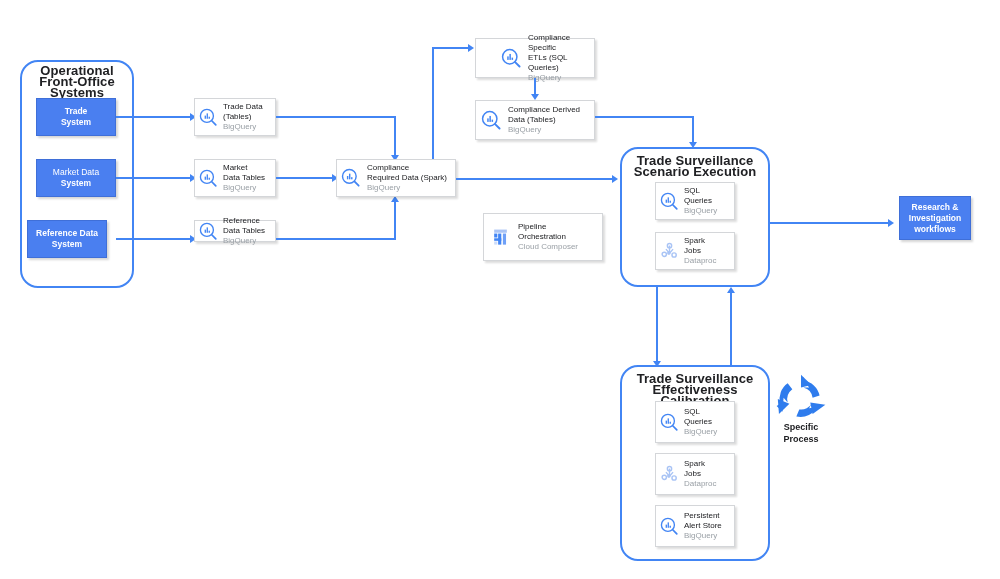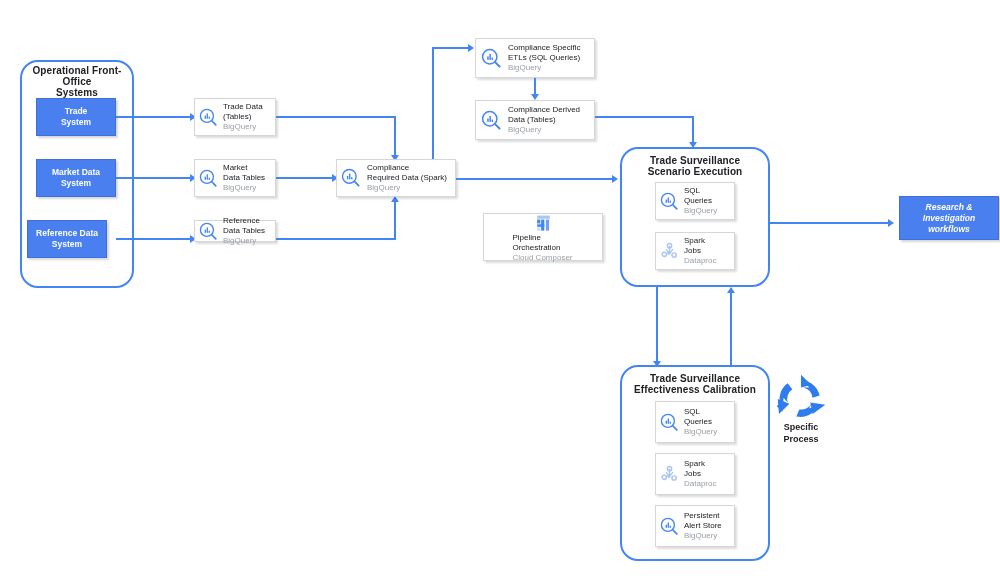--- a/index.html
+++ b/index.html
@@ -2,21 +2,21 @@
 <html><head>
 <meta charset="utf-8">
 <title>Trade Surveillance Architecture</title>
 <style>
   html,body{margin:0;padding:0;background:#ffffff;}
   body{font-family:"Liberation Sans",sans-serif;-webkit-font-smoothing:antialiased;}
   #canvas{position:relative;width:1000px;height:579px;background:#fff;overflow:hidden;}
 
   
   .group{position:absolute;border:2px solid #4285f4;border-radius:18px;background:transparent;box-sizing:border-box;}
-  .group-title{position:absolute;left:0;right:0;text-align:center;font-size:10px;font-weight:bold;color:#202124;line-height:11px;letter-spacing:.1px;}
+  .group-title{position:absolute;left:0;right:0;text-align:center;font-size:13px;font-weight:bold;color:#202124;line-height:11px;letter-spacing:.1px;}
 
   
   .bluebox{position:absolute;background:#4a7ff0;border:1px solid #3f6fd8;box-sizing:border-box;
            display:flex;align-items:center;justify-content:center;text-align:center;
            color:#ffffff;font-size:8.5px;font-weight:bold;line-height:11px;
            box-shadow:2px 2px 2px rgba(0,0,0,.16);}
   .bluebox span{display:block;padding:0 3px;}
 
   
   .card{position:absolute;background:#ffffff;border:1px solid #d4d6d9;box-sizing:border-box;
@@ -52,21 +52,21 @@
 
   <div class="bluebox" style="left:36px;top:98px;width:80px;height:38px;">
     <span>
       <b style="font-weight:bold;display:block;">Trade</b>
       <b style="font-weight:bold;display:block;">System</b>
     </span>
   </div>
 
   <div class="bluebox" style="left:36px;top:159px;width:80px;height:38px;">
     <span>
-      <b style="font-weight:bold;display:block;">Market Data</b>
+      <b style="font-weight:normal;display:block;">Market Data</b>
       <b style="font-weight:bold;display:block;">System</b>
     </span>
   </div>
 
   <div class="bluebox" style="left:27px;top:220px;width:80px;height:38px;">
     <span>
       <b style="font-weight:bold;display:block;">Reference Data</b>
       <b style="font-weight:bold;display:block;">System</b>
     </span>
   </div>
@@ -156,21 +156,21 @@
       <div class="t1">Compliance</div>
       <div class="t1">Required Data (Spark)</div>
       <div class="t2">BigQuery</div>
     </div>
   </div>
 
   <div class="ln lnv" style="left:432px;top:47px;height:112px;"></div>
   <div class="ln lnh" style="left:432px;top:47px;width:38px;"></div>
   <div class="arw arw-r" style="left:468px;top:44px;"></div>
 
-  <div class="card" style="left:475px;top:38px;width:120px;height:40px;">
+  <div class="card" style="left:475px;top:38px;width:120px;height:40px;padding-left:20px;">
     <div class="ico" style="width:30px;">
       <svg width="21" height="21" viewBox="0 0 24 24" aria-hidden="true">
         <circle cx="10" cy="10" r="8.2" fill="none" stroke="#4285f4" stroke-width="1.7"></circle>
         <rect x="7.1" y="9.6" width="1.7" height="4.0" fill="#4285f4"></rect>
         <rect x="9.6" y="6.8" width="1.7" height="6.8" fill="#4285f4"></rect>
         <rect x="12.1" y="11.0" width="1.7" height="2.6" fill="#4285f4"></rect>
         <path d="M16.1 16.1 L21.2 21.2" stroke="#4285f4" stroke-width="2.2" stroke-linecap="round" fill="none"></path>
       </svg>
     </div>
     <div class="txt">
@@ -200,21 +200,21 @@
     </div>
   </div>
 
   <div class="ln lnh" style="left:595px;top:116px;width:98px;"></div>
   <div class="ln lnv" style="left:692px;top:116px;height:28px;"></div>
   <div class="arw arw-d" style="left:688.6px;top:142px;"></div>
 
   <div class="ln lnh" style="left:456px;top:178px;width:158px;"></div>
   <div class="arw arw-r" style="left:612px;top:175px;"></div>
 
-  <div class="card" style="left:483px;top:213px;width:120px;height:48px;flex-direction:column;">
+  <div class="card" style="left:483px;top:213px;width:120px;height:48px;">
     <div class="ico" style="width:32px;">
       <svg width="19" height="19" viewBox="0 0 24 24" aria-hidden="true">
         <rect x="4" y="2" width="16" height="4" fill="#aac4f5"></rect>
         <rect x="4" y="7" width="4" height="5" fill="#4285f4"></rect>
         <rect x="9" y="7" width="4" height="14" fill="#4285f4"></rect>
         <rect x="15" y="7" width="4" height="14" fill="#6fa0f7"></rect>
         <rect x="4" y="13" width="9" height="3.2" fill="#4285f4"></rect>
         <rect x="4" y="17" width="4" height="4" fill="#cbdcfb"></rect>
       </svg>
     </div>
@@ -264,21 +264,21 @@
     <div class="txt">
       <div class="t1">Spark</div>
       <div class="t1">Jobs</div>
       <div class="t2">Dataproc</div>
     </div>
   </div>
 
   <div class="ln lnh" style="left:770px;top:222px;width:120px;"></div>
   <div class="arw arw-r" style="left:888px;top:219px;"></div>
 
-  <div class="bluebox" style="left:899px;top:196px;width:100px;height:44px;font-style:italic;">
+  <div class="bluebox" style="left:899px;top:196px;width:72px;height:44px;">
     <span>
       <b style="font-weight:bold;display:block;">Research &amp;</b>
       <b style="font-weight:bold;display:block;">Investigation</b>
       <b style="font-weight:bold;display:block;">workflows</b>
     </span>
   </div>
 
   <div class="ln lnv" style="left:656px;top:287px;height:76px;"></div>
   <div class="arw arw-d" style="left:652.6px;top:361px;"></div>
 

